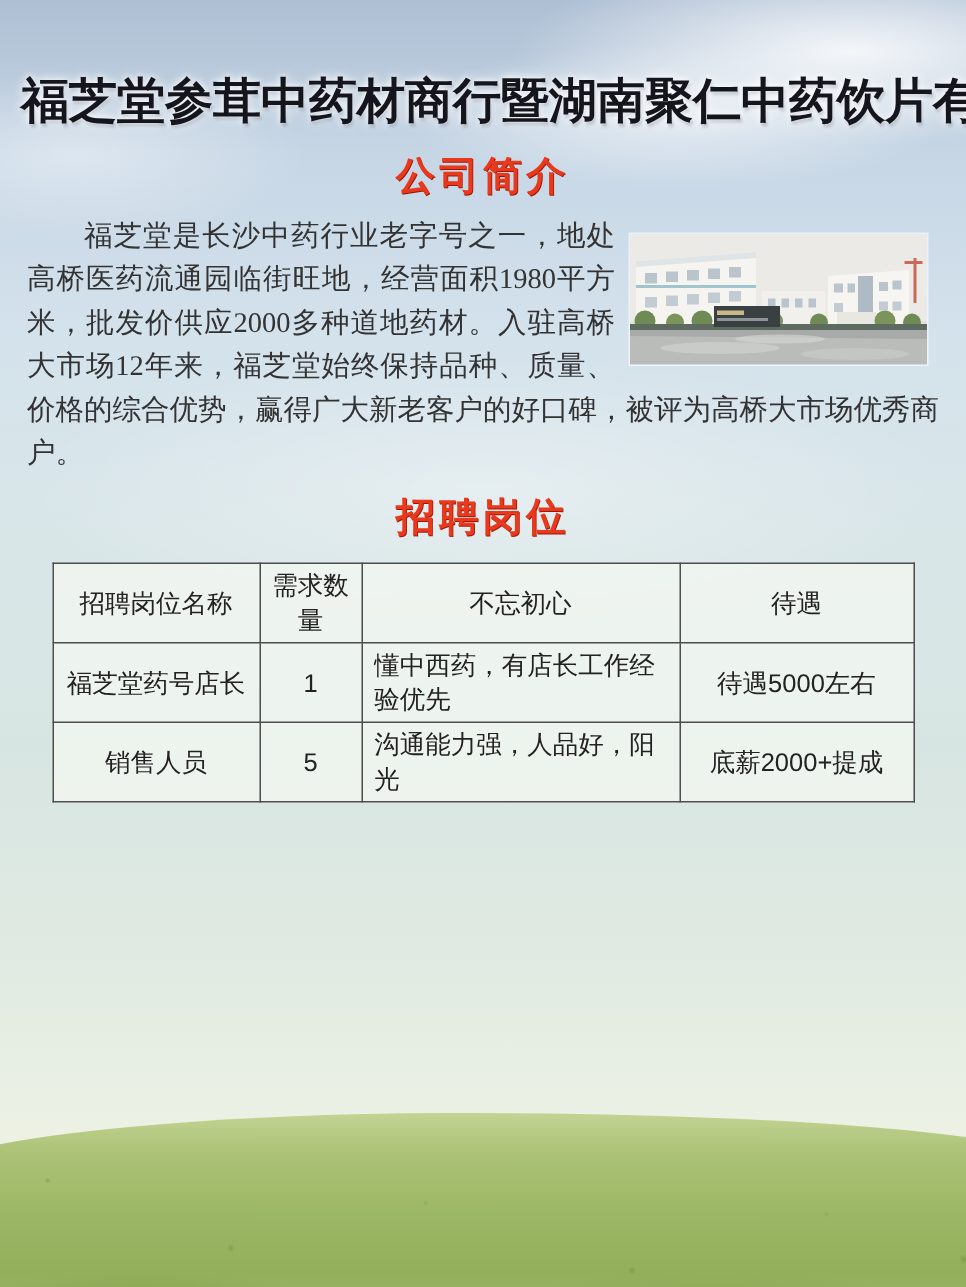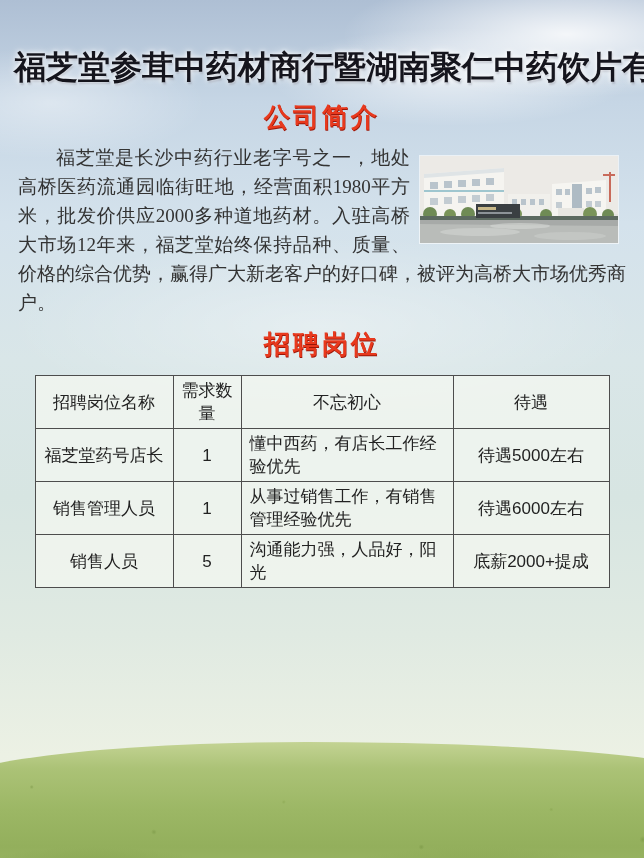--- a/index.html
+++ b/index.html
@@ -174,26 +174,20 @@
         </tr>
       </thead>
       <tbody>
         <tr>
           <td>福芝堂药号店长</td>
           <td>1</td>
           <td class="req">懂中西药，有店长工作经验优先</td>
           <td>待遇5000左右</td>
         </tr>
         <tr>
-          <td>销售管理人员</td>
-          <td>1</td>
-          <td class="req">从事过销售工作，有销售管理经验优先</td>
-          <td>待遇6000左右</td>
-        </tr>
-        <tr>
           <td>销售人员</td>
           <td>5</td>
           <td class="req">沟通能力强，人品好，阳光</td>
           <td>底薪2000+提成</td>
         </tr>
 
       </tbody>
     </table>
   </div>
 </div>

